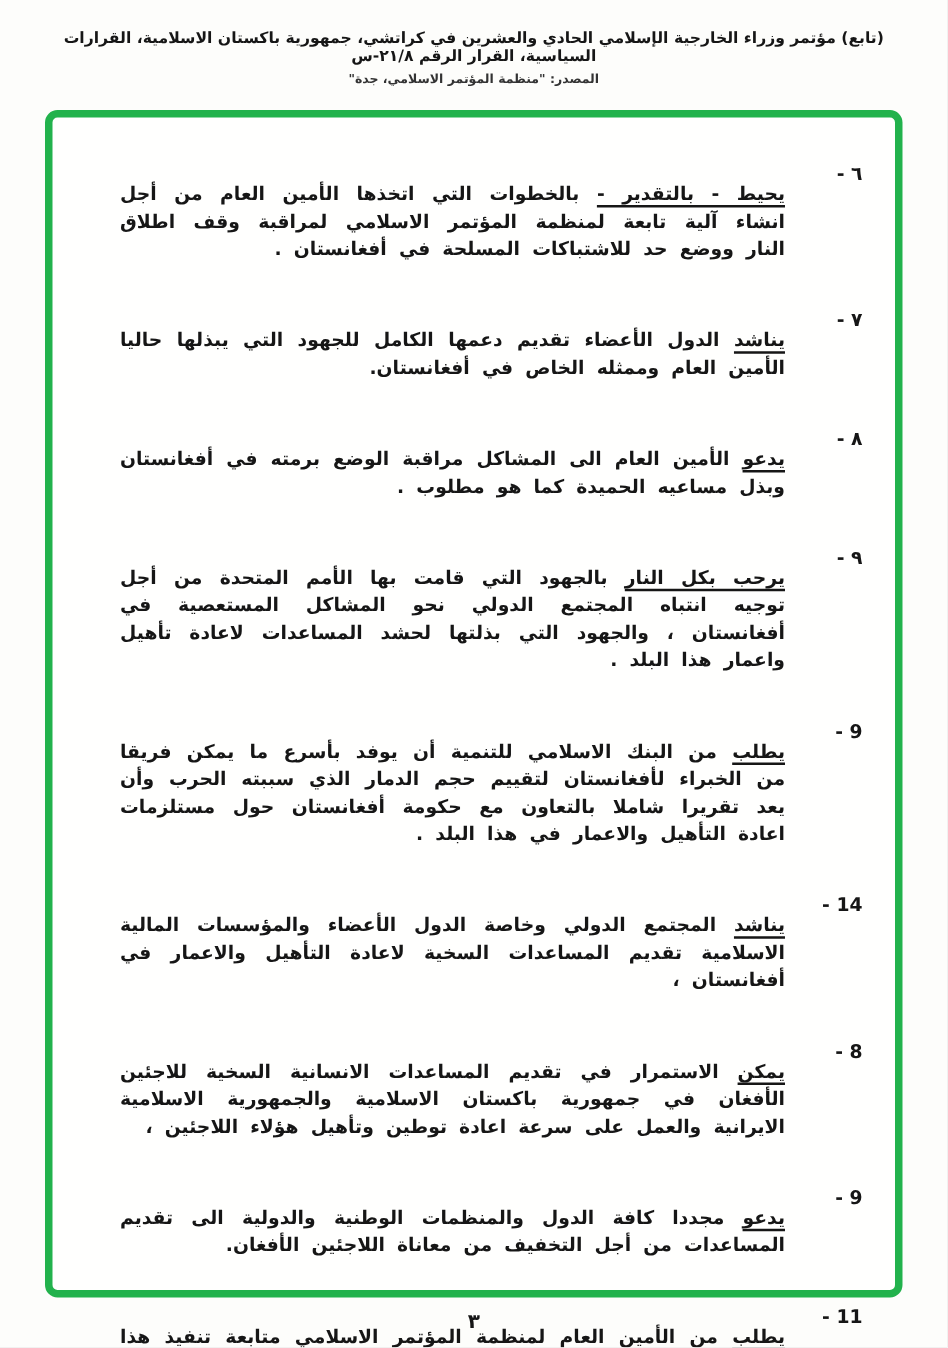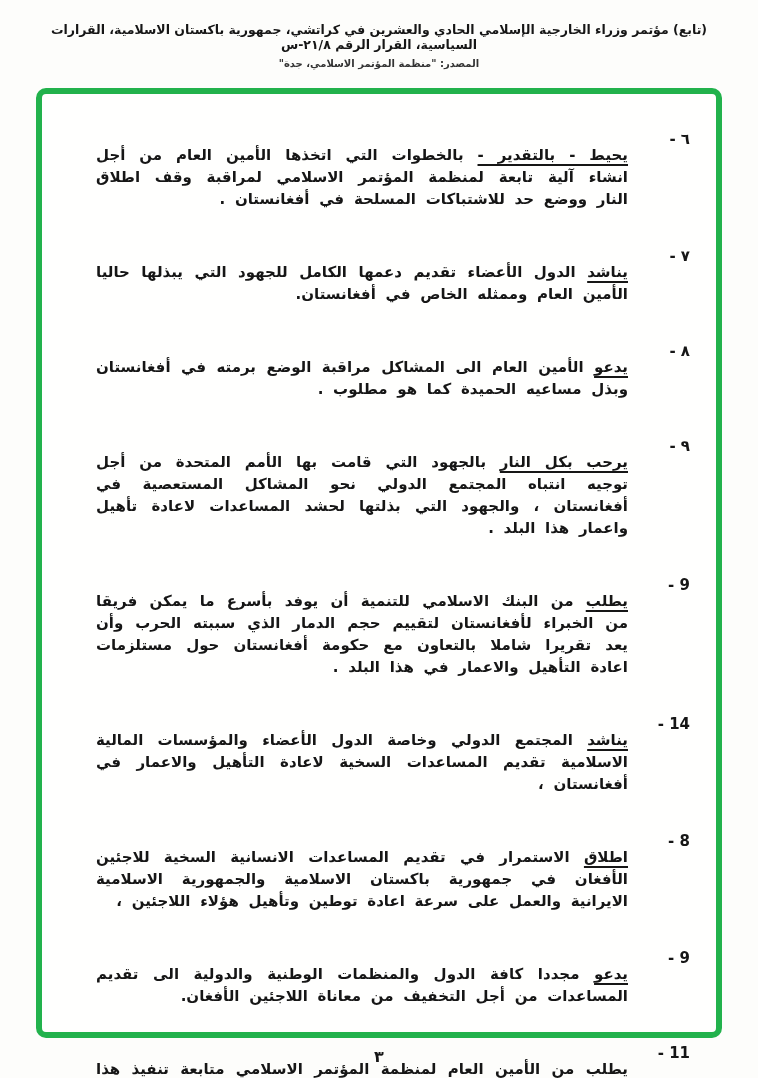--- a/index.html
+++ b/index.html
@@ -126,21 +126,21 @@
         <p class="body"><span class="lead">يطلب</span> <span>من البنك الاسلامي للتنمية أن يوفد بأسرع ما يمكن فريقا من الخبراء لأفغانستان لتقييم حجم الدمار الذي سببته الحرب وأن يعد تقريرا شاملا بالتعاون مع حكومة أفغانستان حول مستلزمات اعادة التأهيل والاعمار في هذا البلد .</span></p>
       </div>
 
       <div class="item">
         <span class="num">14 -</span>
         <p class="body"><span class="lead">يناشد</span> <span>المجتمع الدولي وخاصة الدول الأعضاء والمؤسسات المالية الاسلامية تقديم المساعدات السخية لاعادة التأهيل والاعمار في أفغانستان ،</span></p>
       </div>
 
       <div class="item">
         <span class="num">8 -</span>
-        <p class="body"><span class="lead">اطلاق</span> <span>الاستمرار في تقديم المساعدات الانسانية السخية للاجئين الأفغان في جمهورية باكستان الاسلامية والجمهورية الاسلامية الايرانية والعمل على سرعة اعادة توطين وتأهيل هؤلاء اللاجئين ،</span></p>
+        <p class="body"><span class="lead">يمكن</span> <span>الاستمرار في تقديم المساعدات الانسانية السخية للاجئين الأفغان في جمهورية باكستان الاسلامية والجمهورية الاسلامية الايرانية والعمل على سرعة اعادة توطين وتأهيل هؤلاء اللاجئين ،</span></p>
       </div>
 
       <div class="item">
         <span class="num">9 -</span>
         <p class="body"><span class="lead">يدعو</span> <span>مجددا كافة الدول والمنظمات الوطنية والدولية الى تقديم المساعدات من أجل التخفيف من معاناة اللاجئين الأفغان.</span></p>
       </div>
 
       <div class="item">
         <span class="num">11 -</span>
         <p class="body"><span class="lead">يطلب</span> <span>من الأمين العام لمنظمة المؤتمر الاسلامي متابعة تنفيذ هذا القرار ورفع تقرير حول الوضع في أفغانستان الى المؤتمر الاسلامي الثاني والعشرين لوزراء الخارجية .</span></p>

